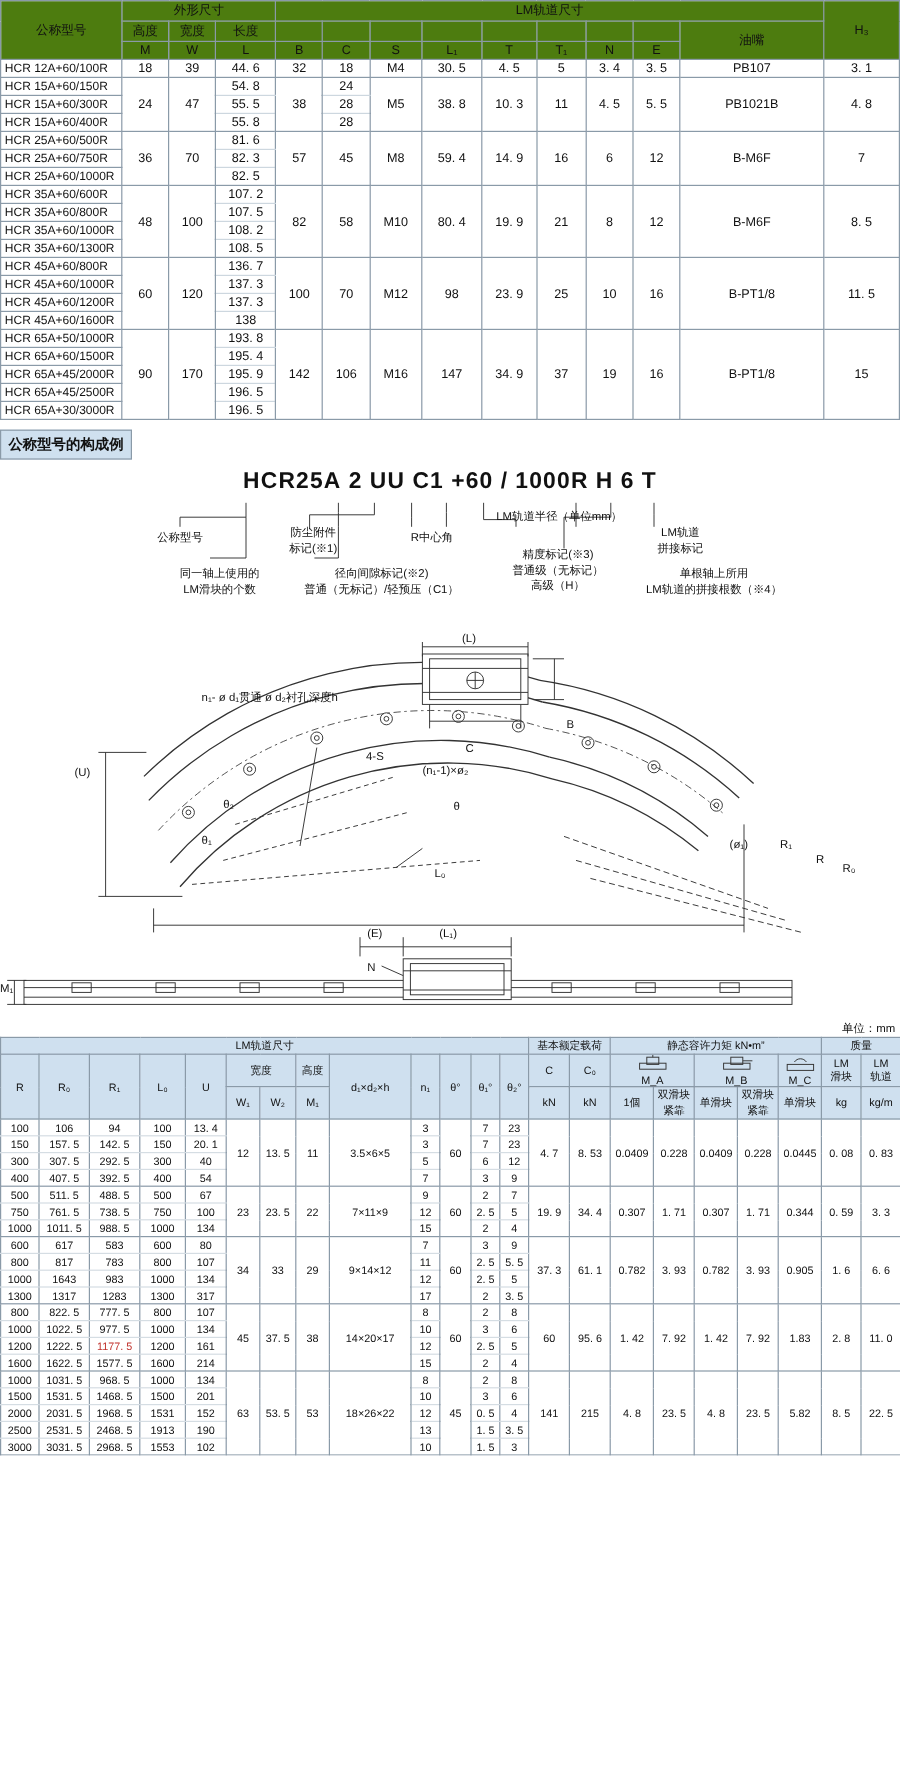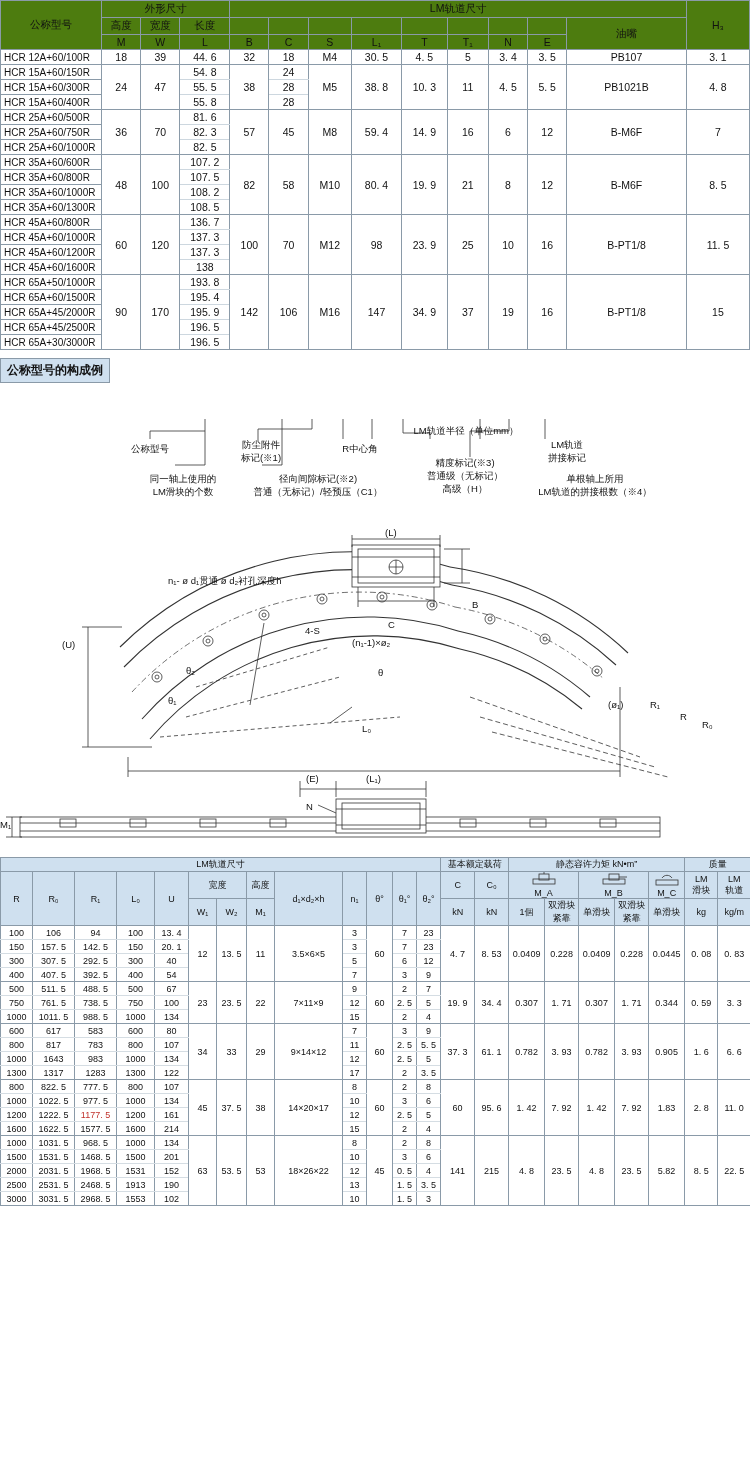--- a/index.html
+++ b/index.html
@@ -312,20 +312,23 @@
           <td class="nb-t">196. 5</td>
         </tr>
       </tbody>
   </table>
 
   <div class="sec-wrap">
     <div class="sec-title">公称型号的构成例</div>
   </div>
 
   <div class="desig">
+    <div class="code">
+      <span>HCR25A</span><span>2</span><span>UU</span><span>C1</span><span>+60</span><span>/</span><span>1000R</span><span>H</span><span>6</span><span>T</span>
+    </div>
 
     <svg width="750" height="100" style="position:absolute;left:0;top:30px">
       <g stroke="#333" stroke-width="0.8" fill="none">
         <path d="M205,2 L205,14 L150,14 L150,22"></path>
         <path d="M282,2 L282,10 L282,22"></path>
         <path d="M312,2 L312,12 L258,12 L258,24"></path>
         <path d="M343,2 L343,14 L343,22"></path>
         <path d="M372,2 L372,10 L372,22"></path>
         <path d="M403,2 L403,16 L430,16 L430,22"></path>
         <path d="M480,2 L480,10 L480,22"></path>
@@ -477,20 +480,21 @@
     <div class="lbl" style="left:608px; top:172px;">(ø₁)</div>
     <div class="lbl" style="left:650px; top:172px;">R₁</div>
     <div class="lbl" style="left:680px; top:184px;">R</div>
     <div class="lbl" style="left:702px; top:192px;">R₀</div>
     <div class="lbl" style="left:306px; top:246px;">(E)</div>
     <div class="lbl" style="left:366px; top:246px;">(L₁)</div>
     <div class="lbl" style="left:306px; top:274px;">N</div>
     <div class="lbl" style="left:0px; top:292px;">M₁</div>
   </div>
 
+  <div class="unit-note">单位：mm</div>
 
   <table class="t2">
     <colgroup>
       <col style="width:32px">
         <col style="width:42px">
         <col style="width:42px">
         <col style="width:38px">
         <col style="width:34px">
       <col style="width:28px">
         <col style="width:30px">
@@ -724,21 +728,21 @@
           <td class="nb-t nb-b">134</td>
           <td class="nb-t nb-b">12</td>
           <td class="nb-t nb-b">2. 5</td>
           <td class="nb-t nb-b">5</td>
         </tr>
         <tr>
           <td class="nb-t">1300</td>
           <td class="nb-t">1317</td>
           <td class="nb-t">1283</td>
           <td class="nb-t">1300</td>
-          <td class="nb-t">122</td>
+          <td class="nb-t">317</td>
           <td class="nb-t">17</td>
           <td class="nb-t">2</td>
           <td class="nb-t">3. 5</td>
         </tr>
         <tr>
           <td class="nb-b">800</td>
           <td class="nb-b">822. 5</td>
           <td class="nb-b">777. 5</td>
           <td class="nb-b">800</td>
           <td class="nb-b">107</td>

